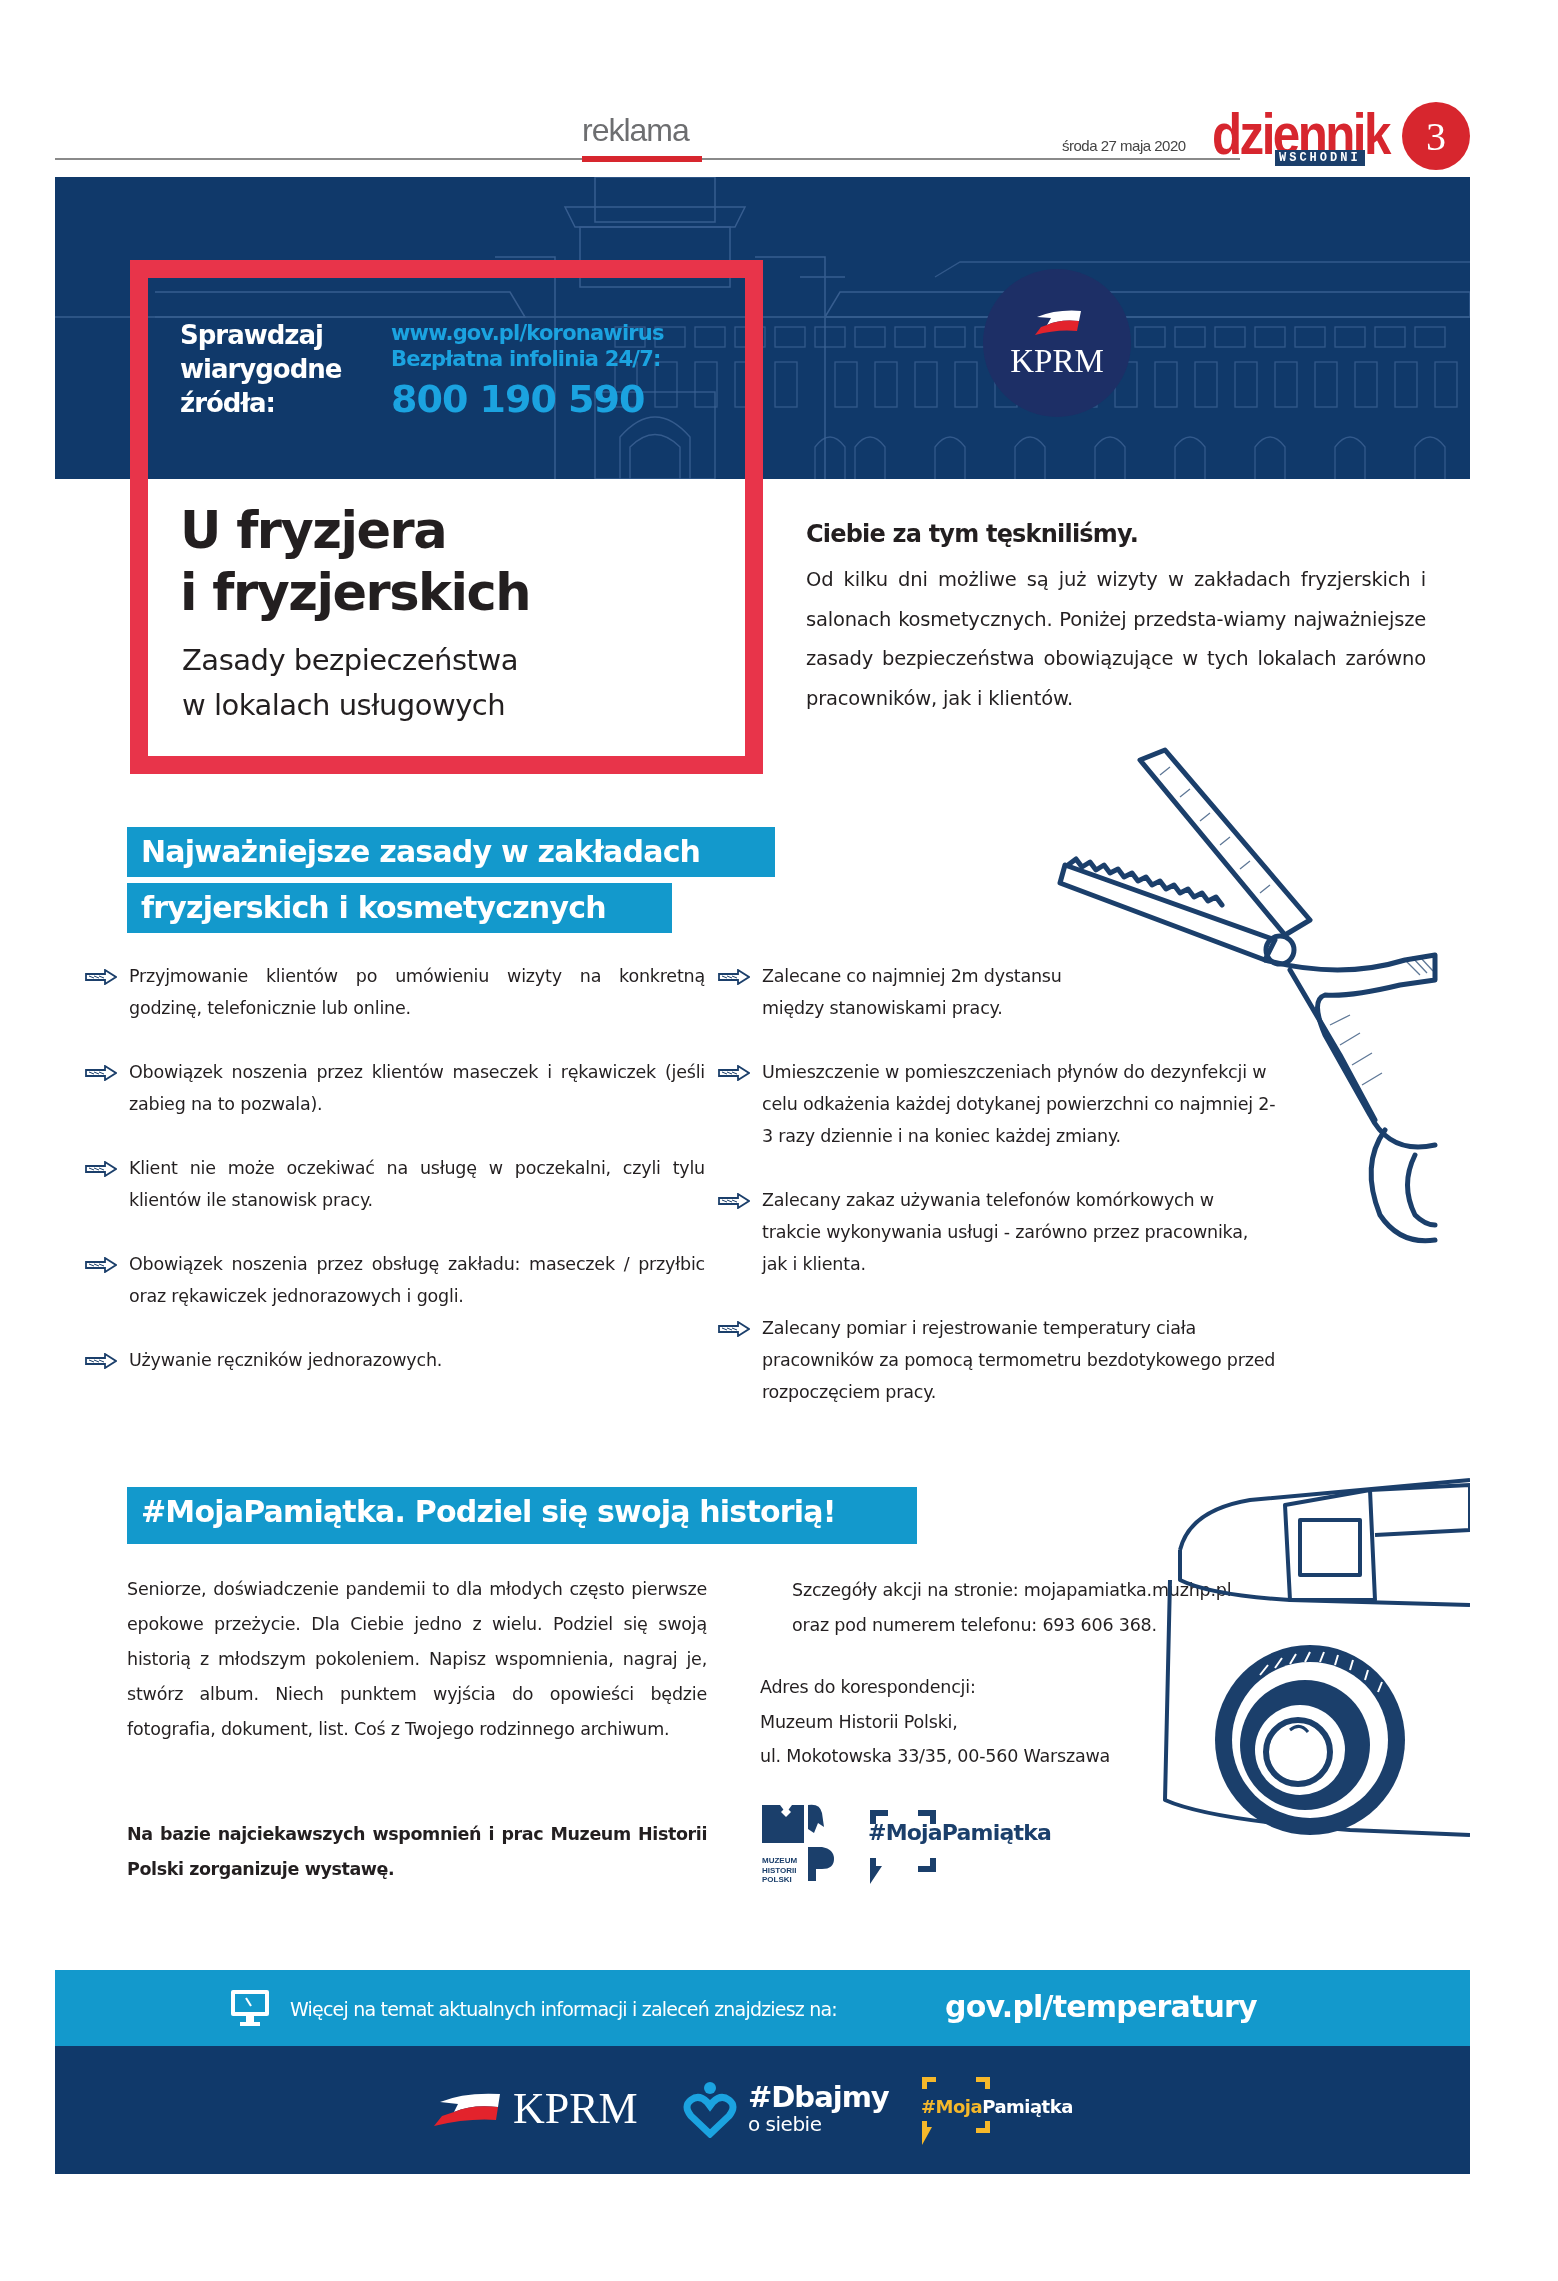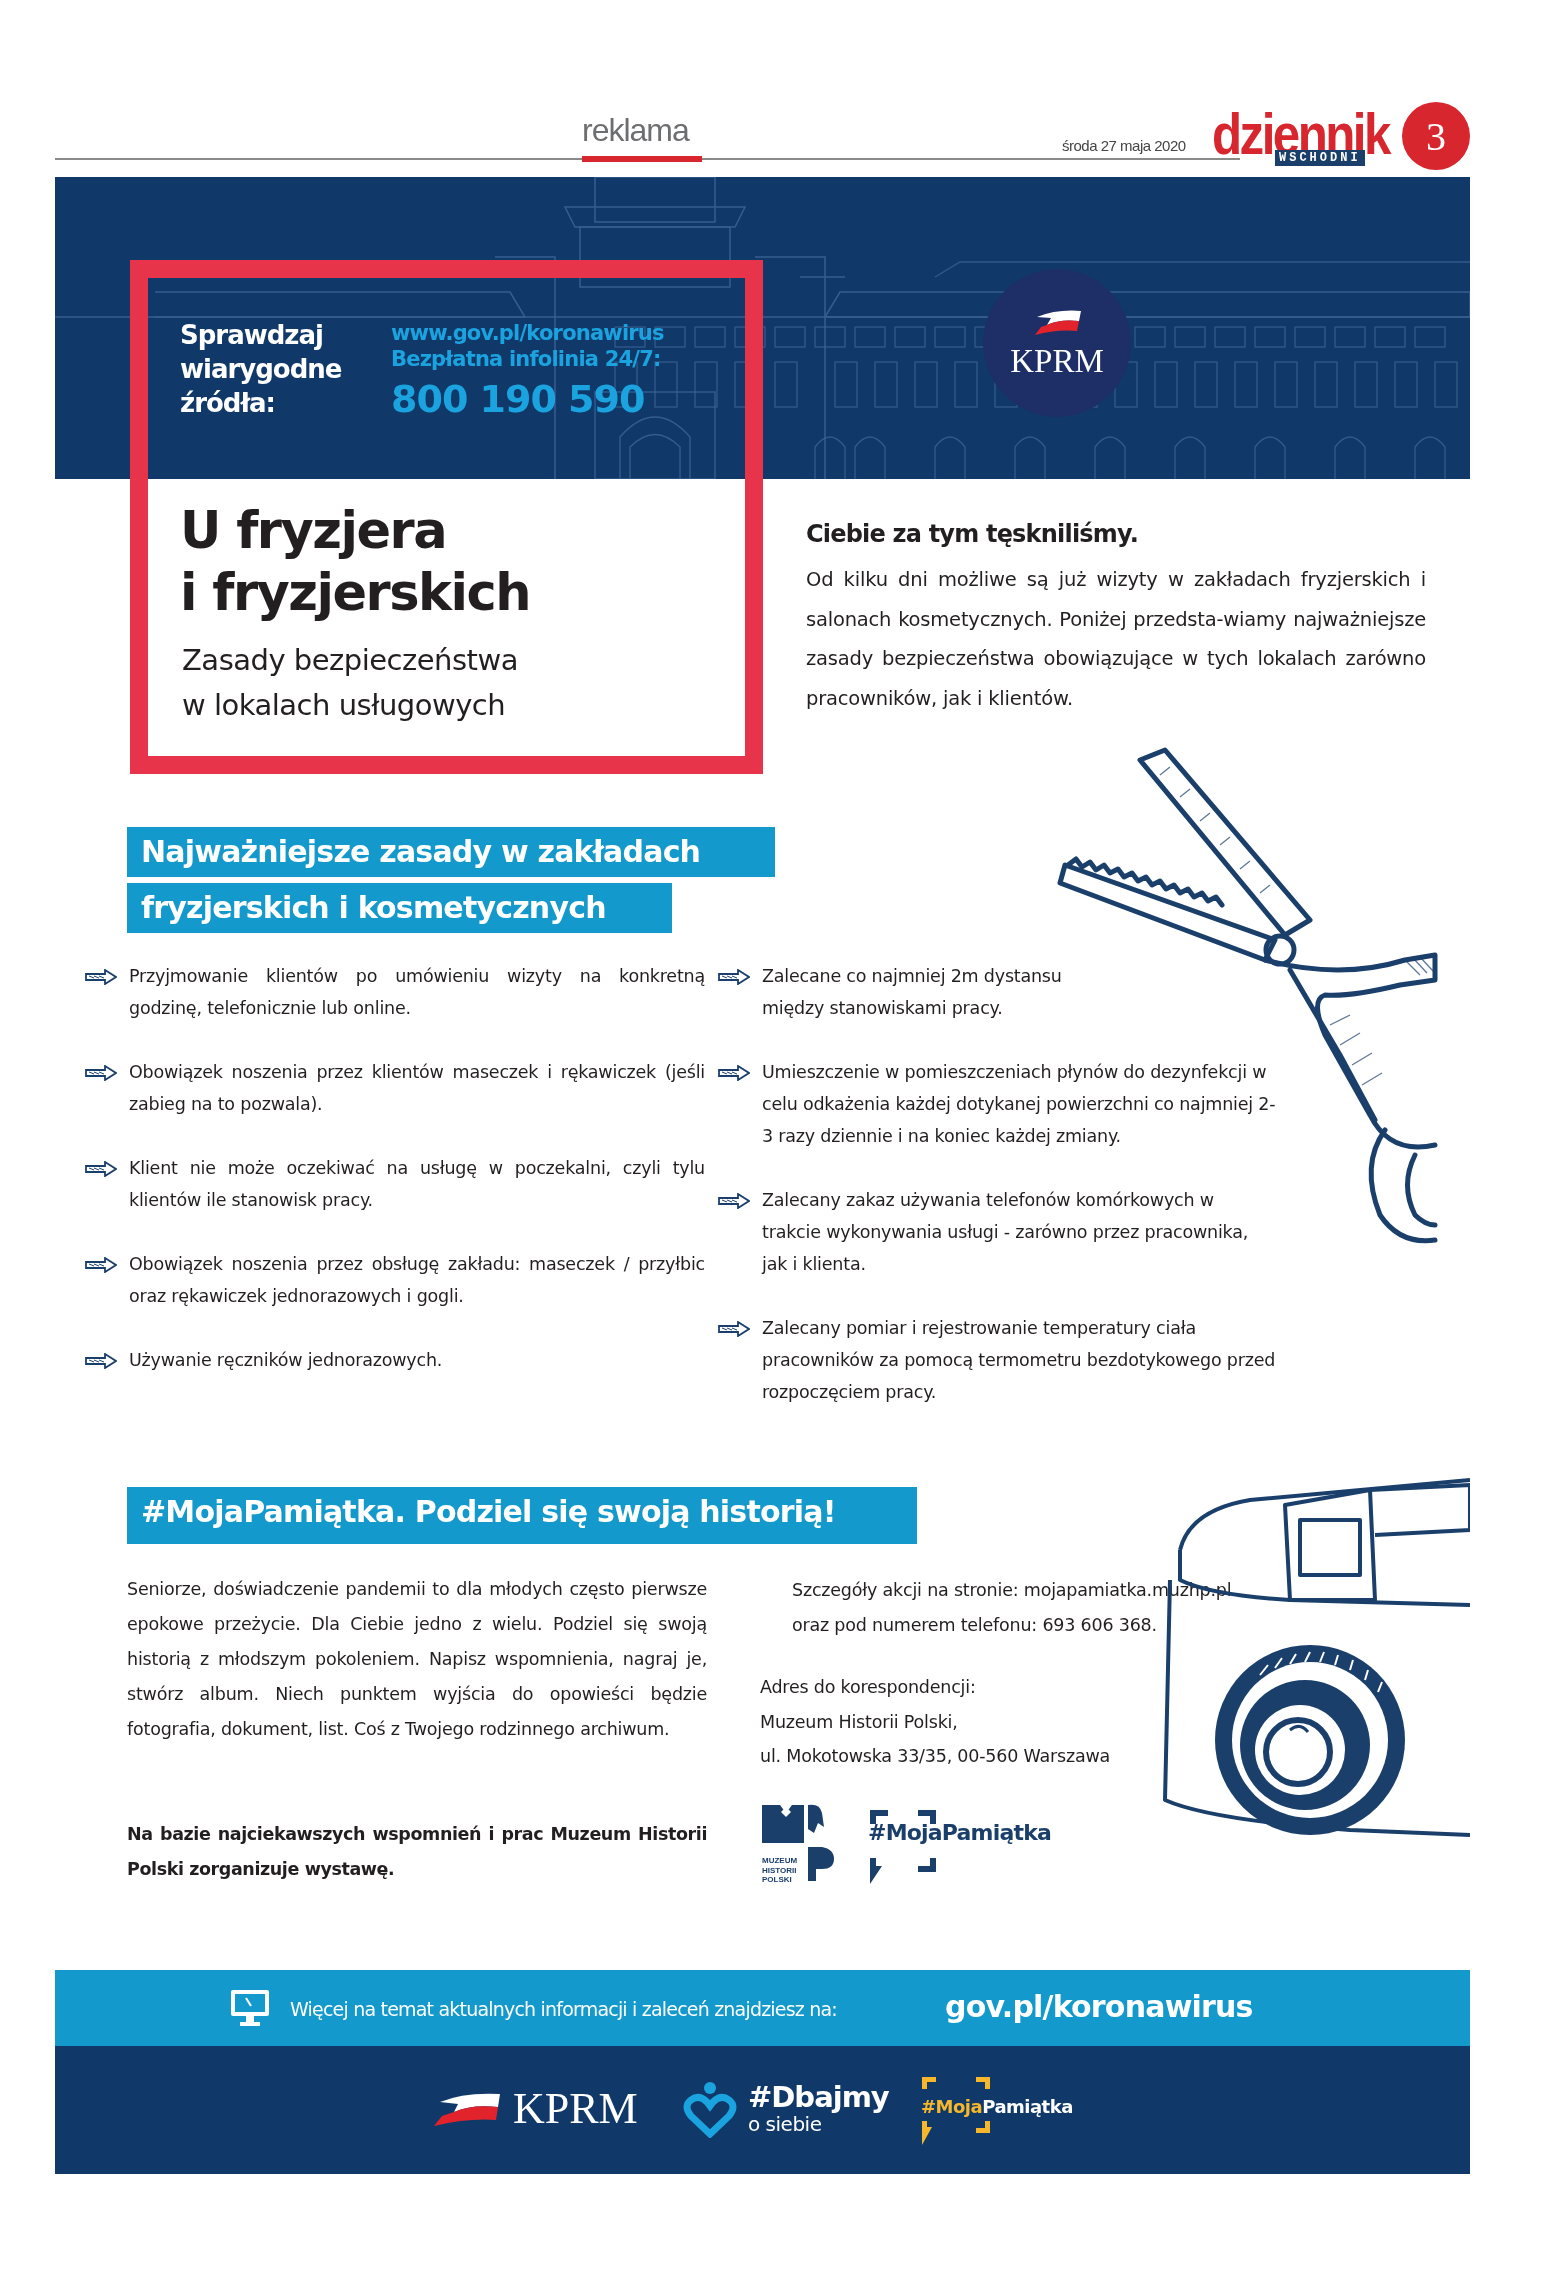--- a/index.html
+++ b/index.html
@@ -337,21 +337,21 @@
 
 <div class="abs foot-info"></div>
 <svg class="abs" style="left:229px;top:1988px" width="42" height="40" viewBox="0 0 42 40">
   <rect x="2" y="2" width="38" height="26" rx="2" fill="#fff"></rect>
   <rect x="6" y="6" width="30" height="18" fill="#1399cc"></rect>
   <path d="M17 10 L22 18" stroke="#fff" stroke-width="2"></path>
   <rect x="17" y="28" width="8" height="6" fill="#fff"></rect>
   <rect x="11" y="34" width="20" height="4" fill="#fff"></rect>
 </svg>
 <div class="abs foot-info-text">Więcej na temat aktualnych informacji i zaleceń znajdziesz na:</div>
-<div class="abs foot-info-url">gov.pl/koronawirus</div>
+<div class="abs foot-info-url">gov.pl/temperatury</div>
 
 <div class="abs foot-logos"></div>
 <svg class="abs" style="left:430px;top:2090px" width="72" height="38" viewBox="0 0 72 38">
   <path d="M10 12 Q34 2 70 4 L68 17 Q42 14 24 22 L28 14 Z" fill="#ffffff"></path>
   <path d="M24 22 Q42 14 68 17 L66 30 Q38 28 4 36 L12 26 Z" fill="#e3232c"></path>
 </svg>
 <div class="abs foot-kprm">KPRM</div>
 <svg class="abs" style="left:683px;top:2080px" width="54" height="58" viewBox="0 0 54 58">
   <circle cx="27" cy="8" r="6" fill="#1ba3e0"></circle>
   <path d="M27 54 L8 36 Q0 26 8 20 Q16 14 24 22 L27 26 L30 22 Q38 14 46 20 Q54 26 46 36 Z" fill="none" stroke="#1ba3e0" stroke-width="7"></path>

